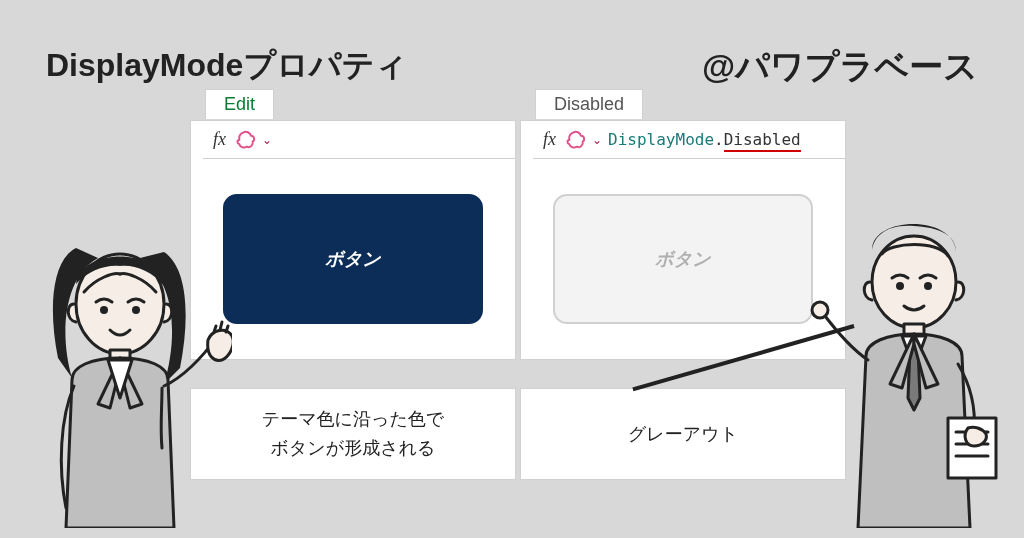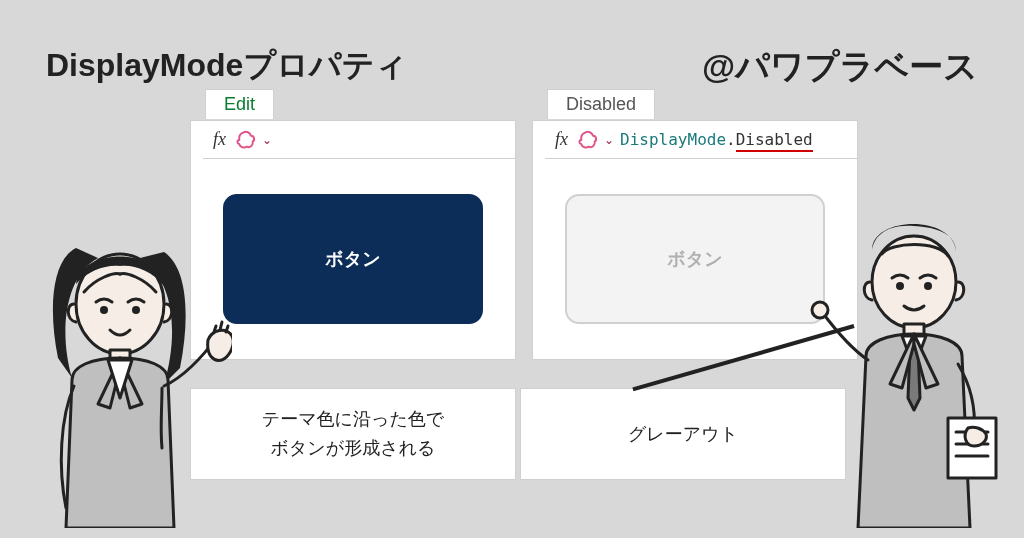--- a/index.html
+++ b/index.html
@@ -27,21 +27,21 @@
     font-weight: 800;
     color: #222;
   }
 
   
   .panels {
     position: absolute;
     top: 120px;
     left: 190px;
     display: flex;
-    gap: 16px;
+    gap: 4px;
   }
   .panel {
     width: 326px;
     background: #fff;
     border: 1px solid #d0d0d0;
     position: relative;
   }
   .tab {
     position: absolute;
     top: -32px;
@@ -99,20 +99,21 @@
     background: #d00000;
   }
 
   
   .btnarea {
     height: 200px;
     display: flex;
     align-items: center;
     justify-content: center;
     padding: 18px;
+    font-style: italic;
   }
   .btn {
     width: 260px;
     height: 130px;
     border-radius: 14px;
     display: flex;
     align-items: center;
     justify-content: center;
     font-size: 18px;
     font-weight: 700;

